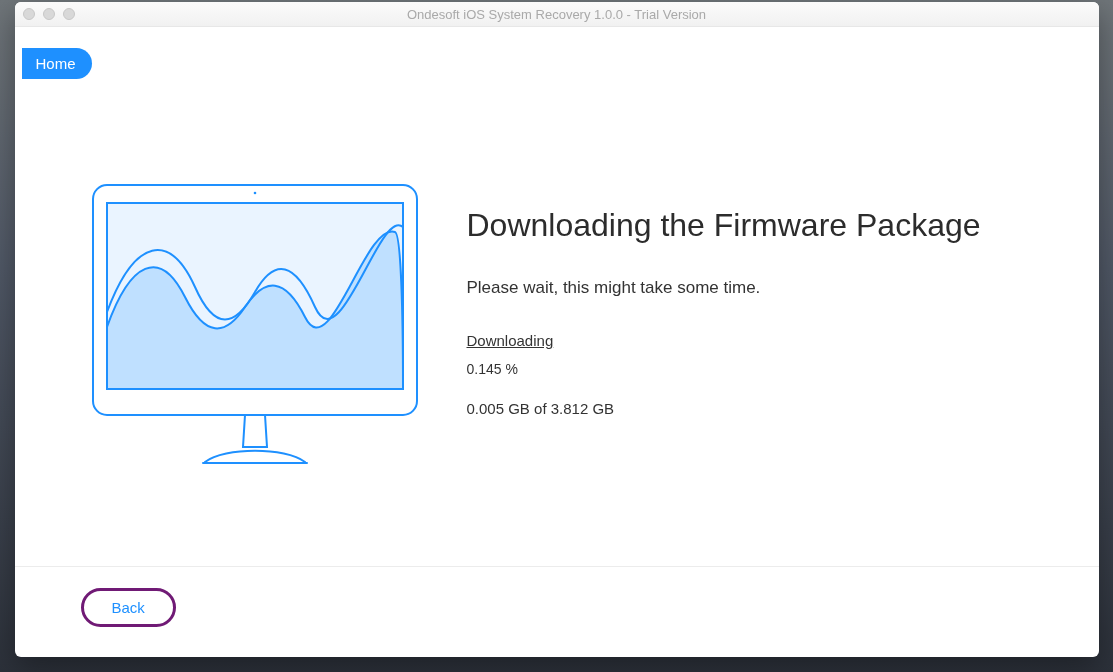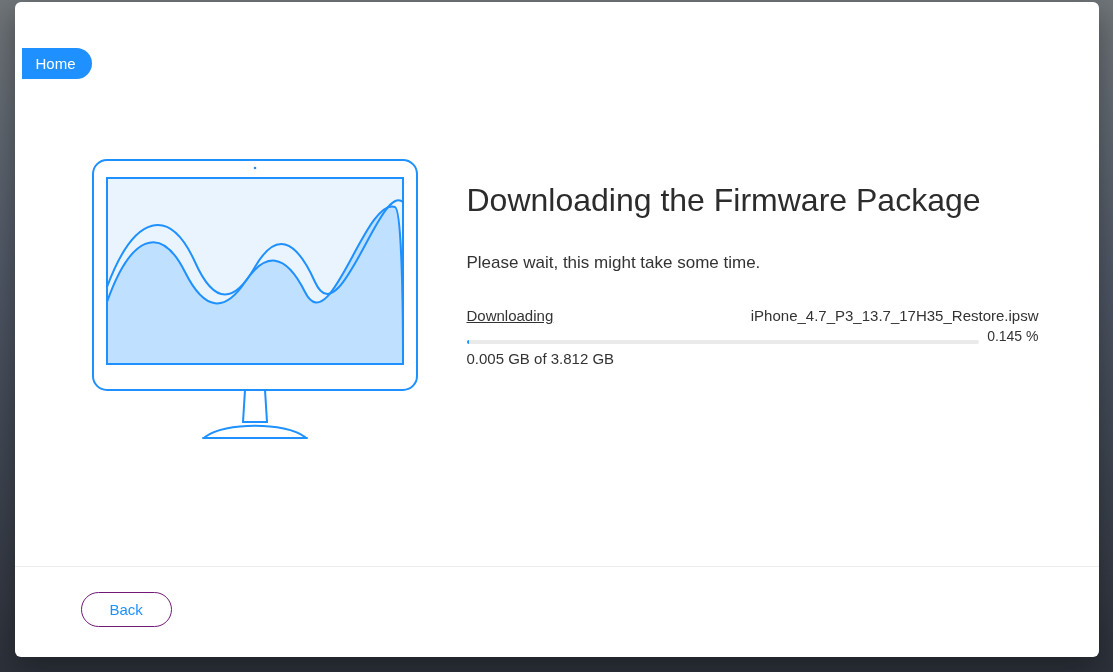--- a/index.html
+++ b/index.html
@@ -40,39 +40,47 @@
     gap:32px;
   }
   .illus{flex:0 0 360px;}
   .right{flex:1;padding-top:30px;}
   h1{font-size:32px;font-weight:400;color:#2c2c2c;margin:0 0 34px 0;}
   .sub{font-size:17px;color:#333;margin:0 0 34px 0;}
   .row{display:flex;font-size:15px;color:#333;margin-bottom:4px;}
   .row .left-lbl{flex:0 0 auto;text-decoration:underline;}
   .row .spacer{flex:1;}
   .row .file{flex:0 0 auto;white-space:nowrap;}
-  .bar-wrap{display:flex;align-items:flex-end;gap:8px;margin-bottom:6px;}
+  .bar-wrap{display:flex;align-items:flex-start;gap:8px;margin-bottom:23px;flex-direction:column;}
   .bar{flex:1;height:4px;border-radius:2px;background:#eaeaea;position:relative;overflow:hidden;}
   .bar-fill{position:absolute;left:0;top:0;height:100%;width:1%;background:#1e90ff;}
   .pct{font-size:14px;color:#333;white-space:nowrap;}
   .amount{font-size:15px;color:#333;}
   
   .divider{position:absolute;left:0;right:0;bottom:90px;height:1px;background:#ececec;}
   .back-btn{
     position:absolute;left:66px;bottom:30px;
-    border:1px solid #701a75;color:#1e90ff;background:#fff;
+    border:3px solid #701a75;color:#1e90ff;background:#fff;
     padding:8px 28px;border-radius:20px;font-size:15px;cursor:pointer;
   }
   
   svg.imac{width:340px;height:auto;display:block;margin:0 auto;}
 </style>
 </head>
 <body>
 
 <div class="window">
+  <div class="titlebar">
+    <div class="traffic">
+      <div class="dot"></div>
+      <div class="dot"></div>
+      <div class="dot"></div>
+    </div>
+    <div class="title">Ondesoft iOS System Recovery 1.0.0 - Trial Version</div>
+  </div>
 
   <div class="home-pill">
     <span>Home</span>
   </div>
 
   <div class="content">
     <div class="illus">
       <svg class="imac" viewBox="0 0 340 300">
 
         <rect x="8" y="8" width="324" height="230" rx="14" ry="14" fill="none" stroke="#1e90ff" stroke-width="2"></rect>
@@ -103,21 +111,20 @@
       </svg>
     </div>
 
     <div class="right">
       <h1>Downloading the Firmware Package</h1>
       <p class="sub">Please wait, this might take some time.</p>
 
       <div class="row">
         <span class="left-lbl">Downloading</span>
         <span class="spacer"></span>
-        <span class="file">iPhone_4.7_P3_13.7_17H35_Restore.ipsw</span>
       </div>
 
       <div class="bar-wrap">
         <div class="bar">
           <div class="bar-fill" style="width: 0.5%;"></div>
         </div>
         <span class="pct">0.145 %</span>
       </div>
 
       <div class="amount">0.005 GB of 3.812 GB</div>

